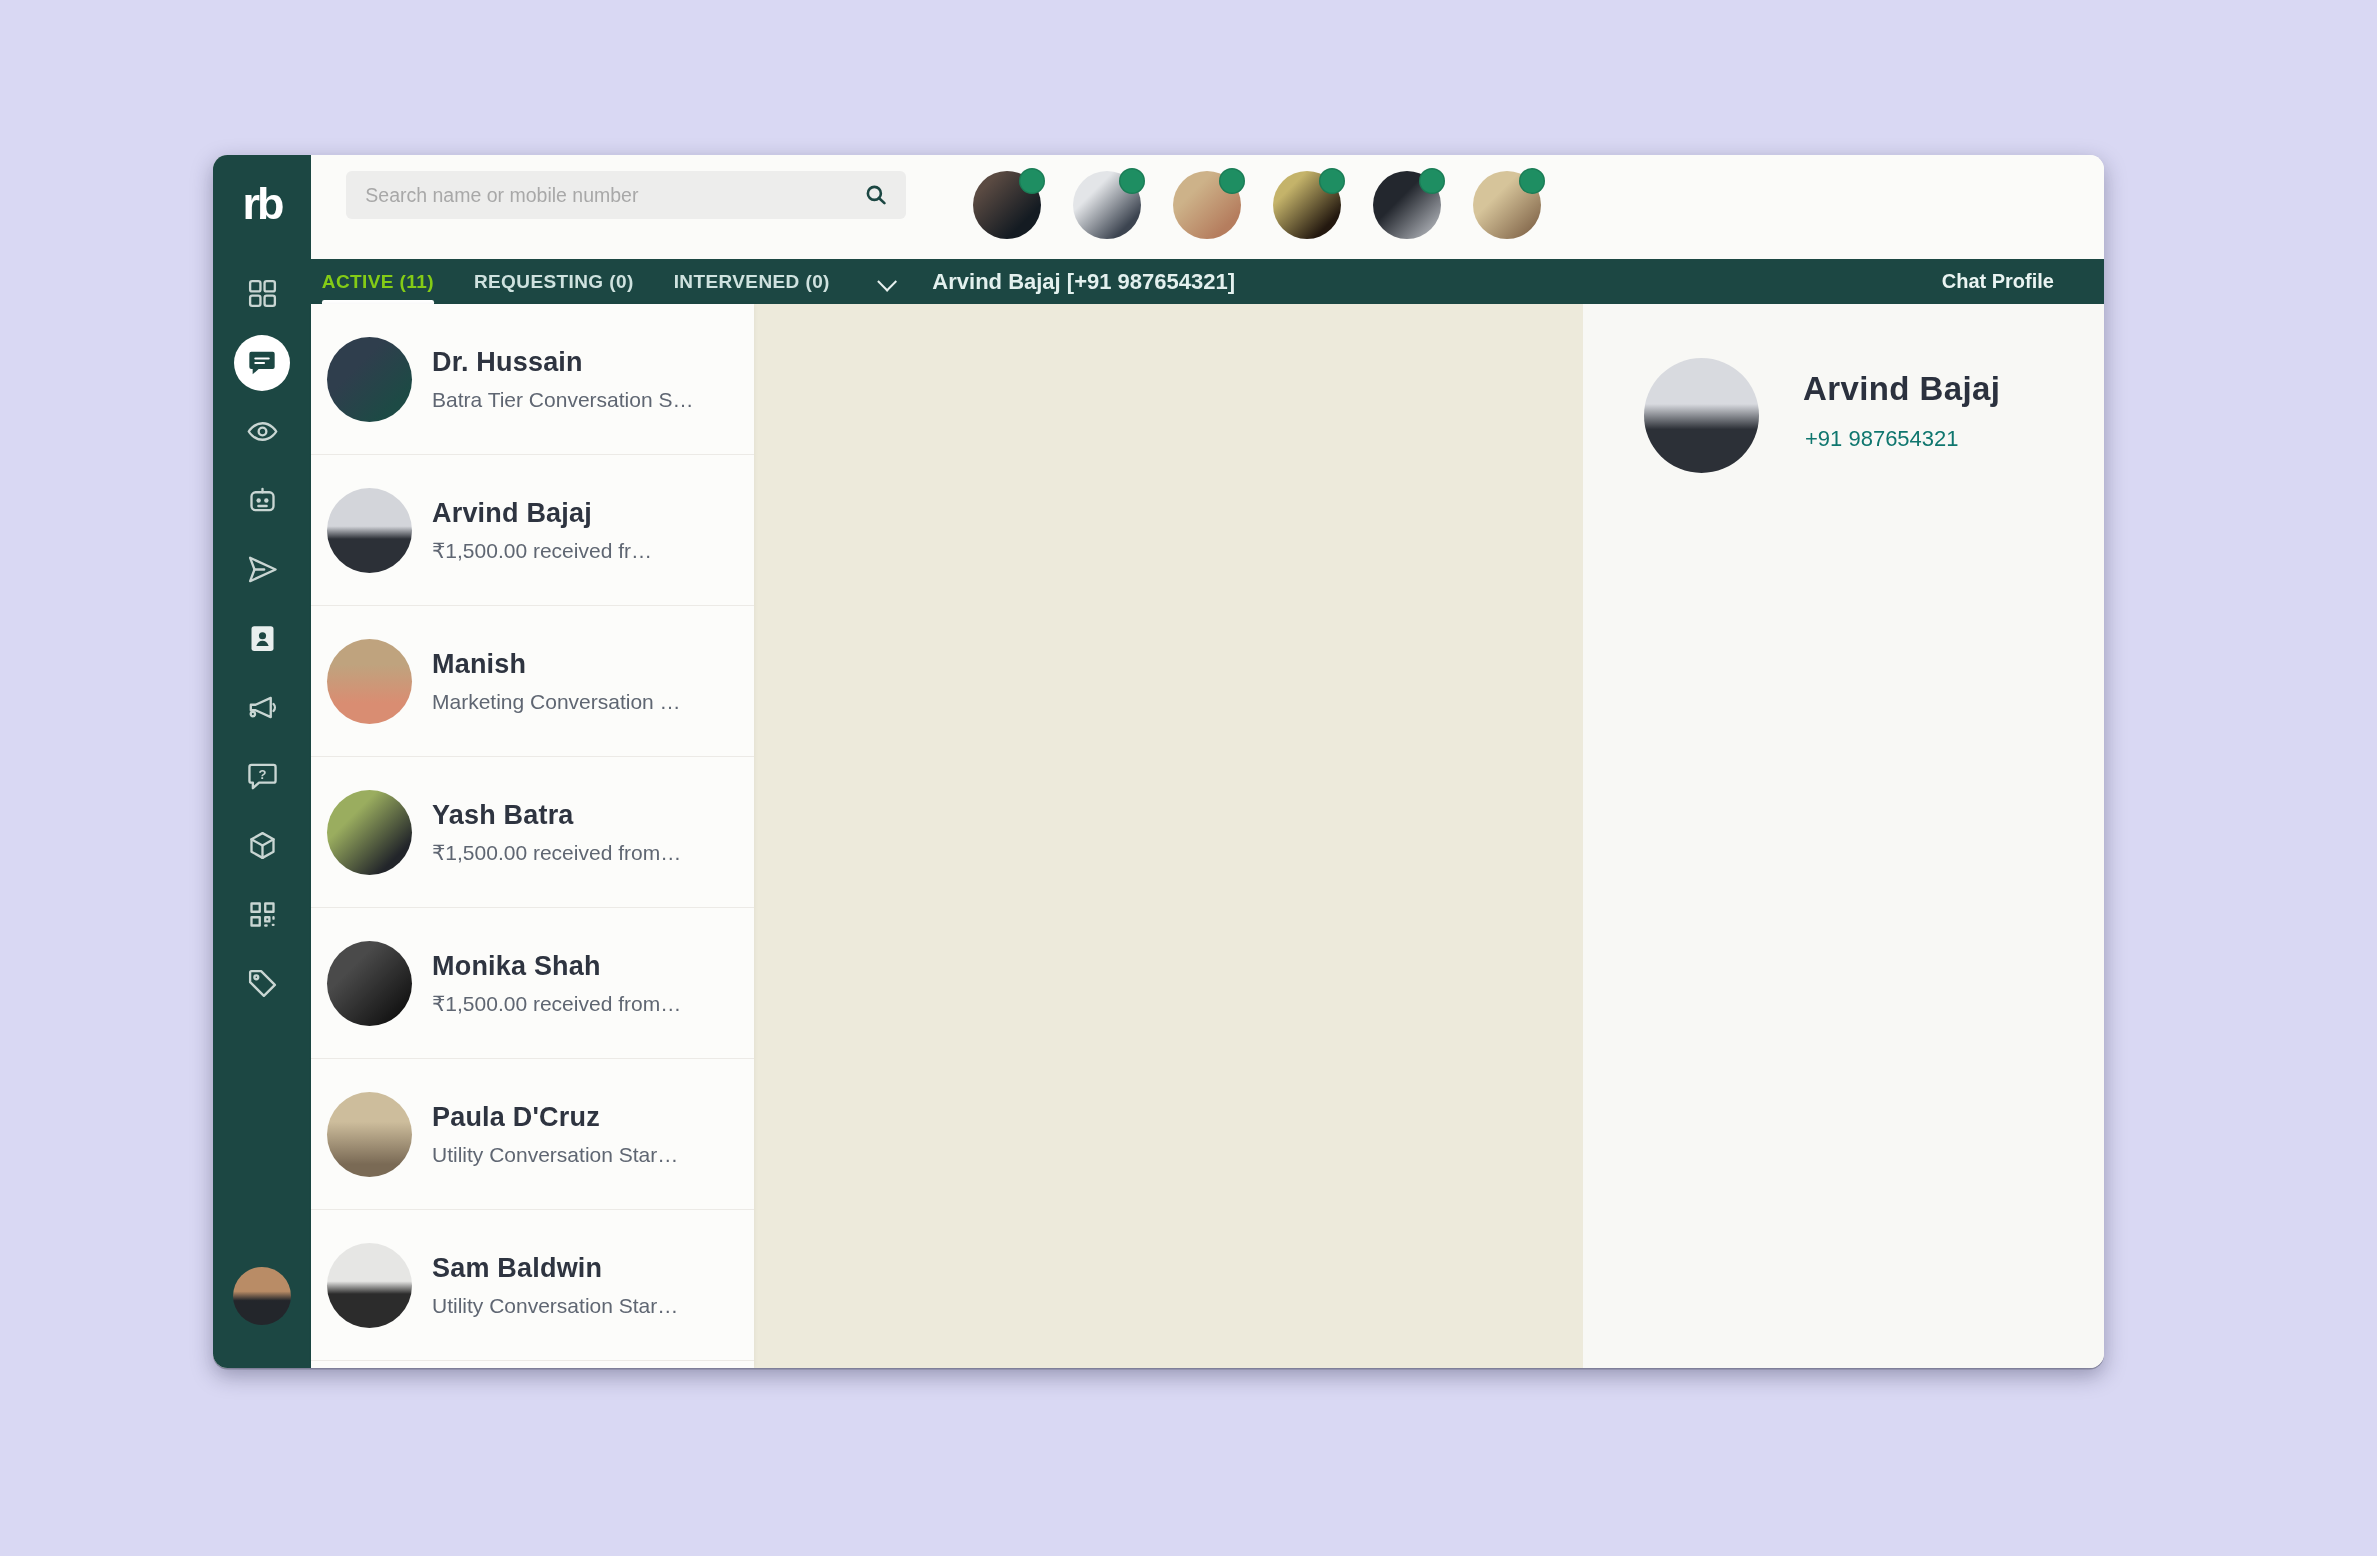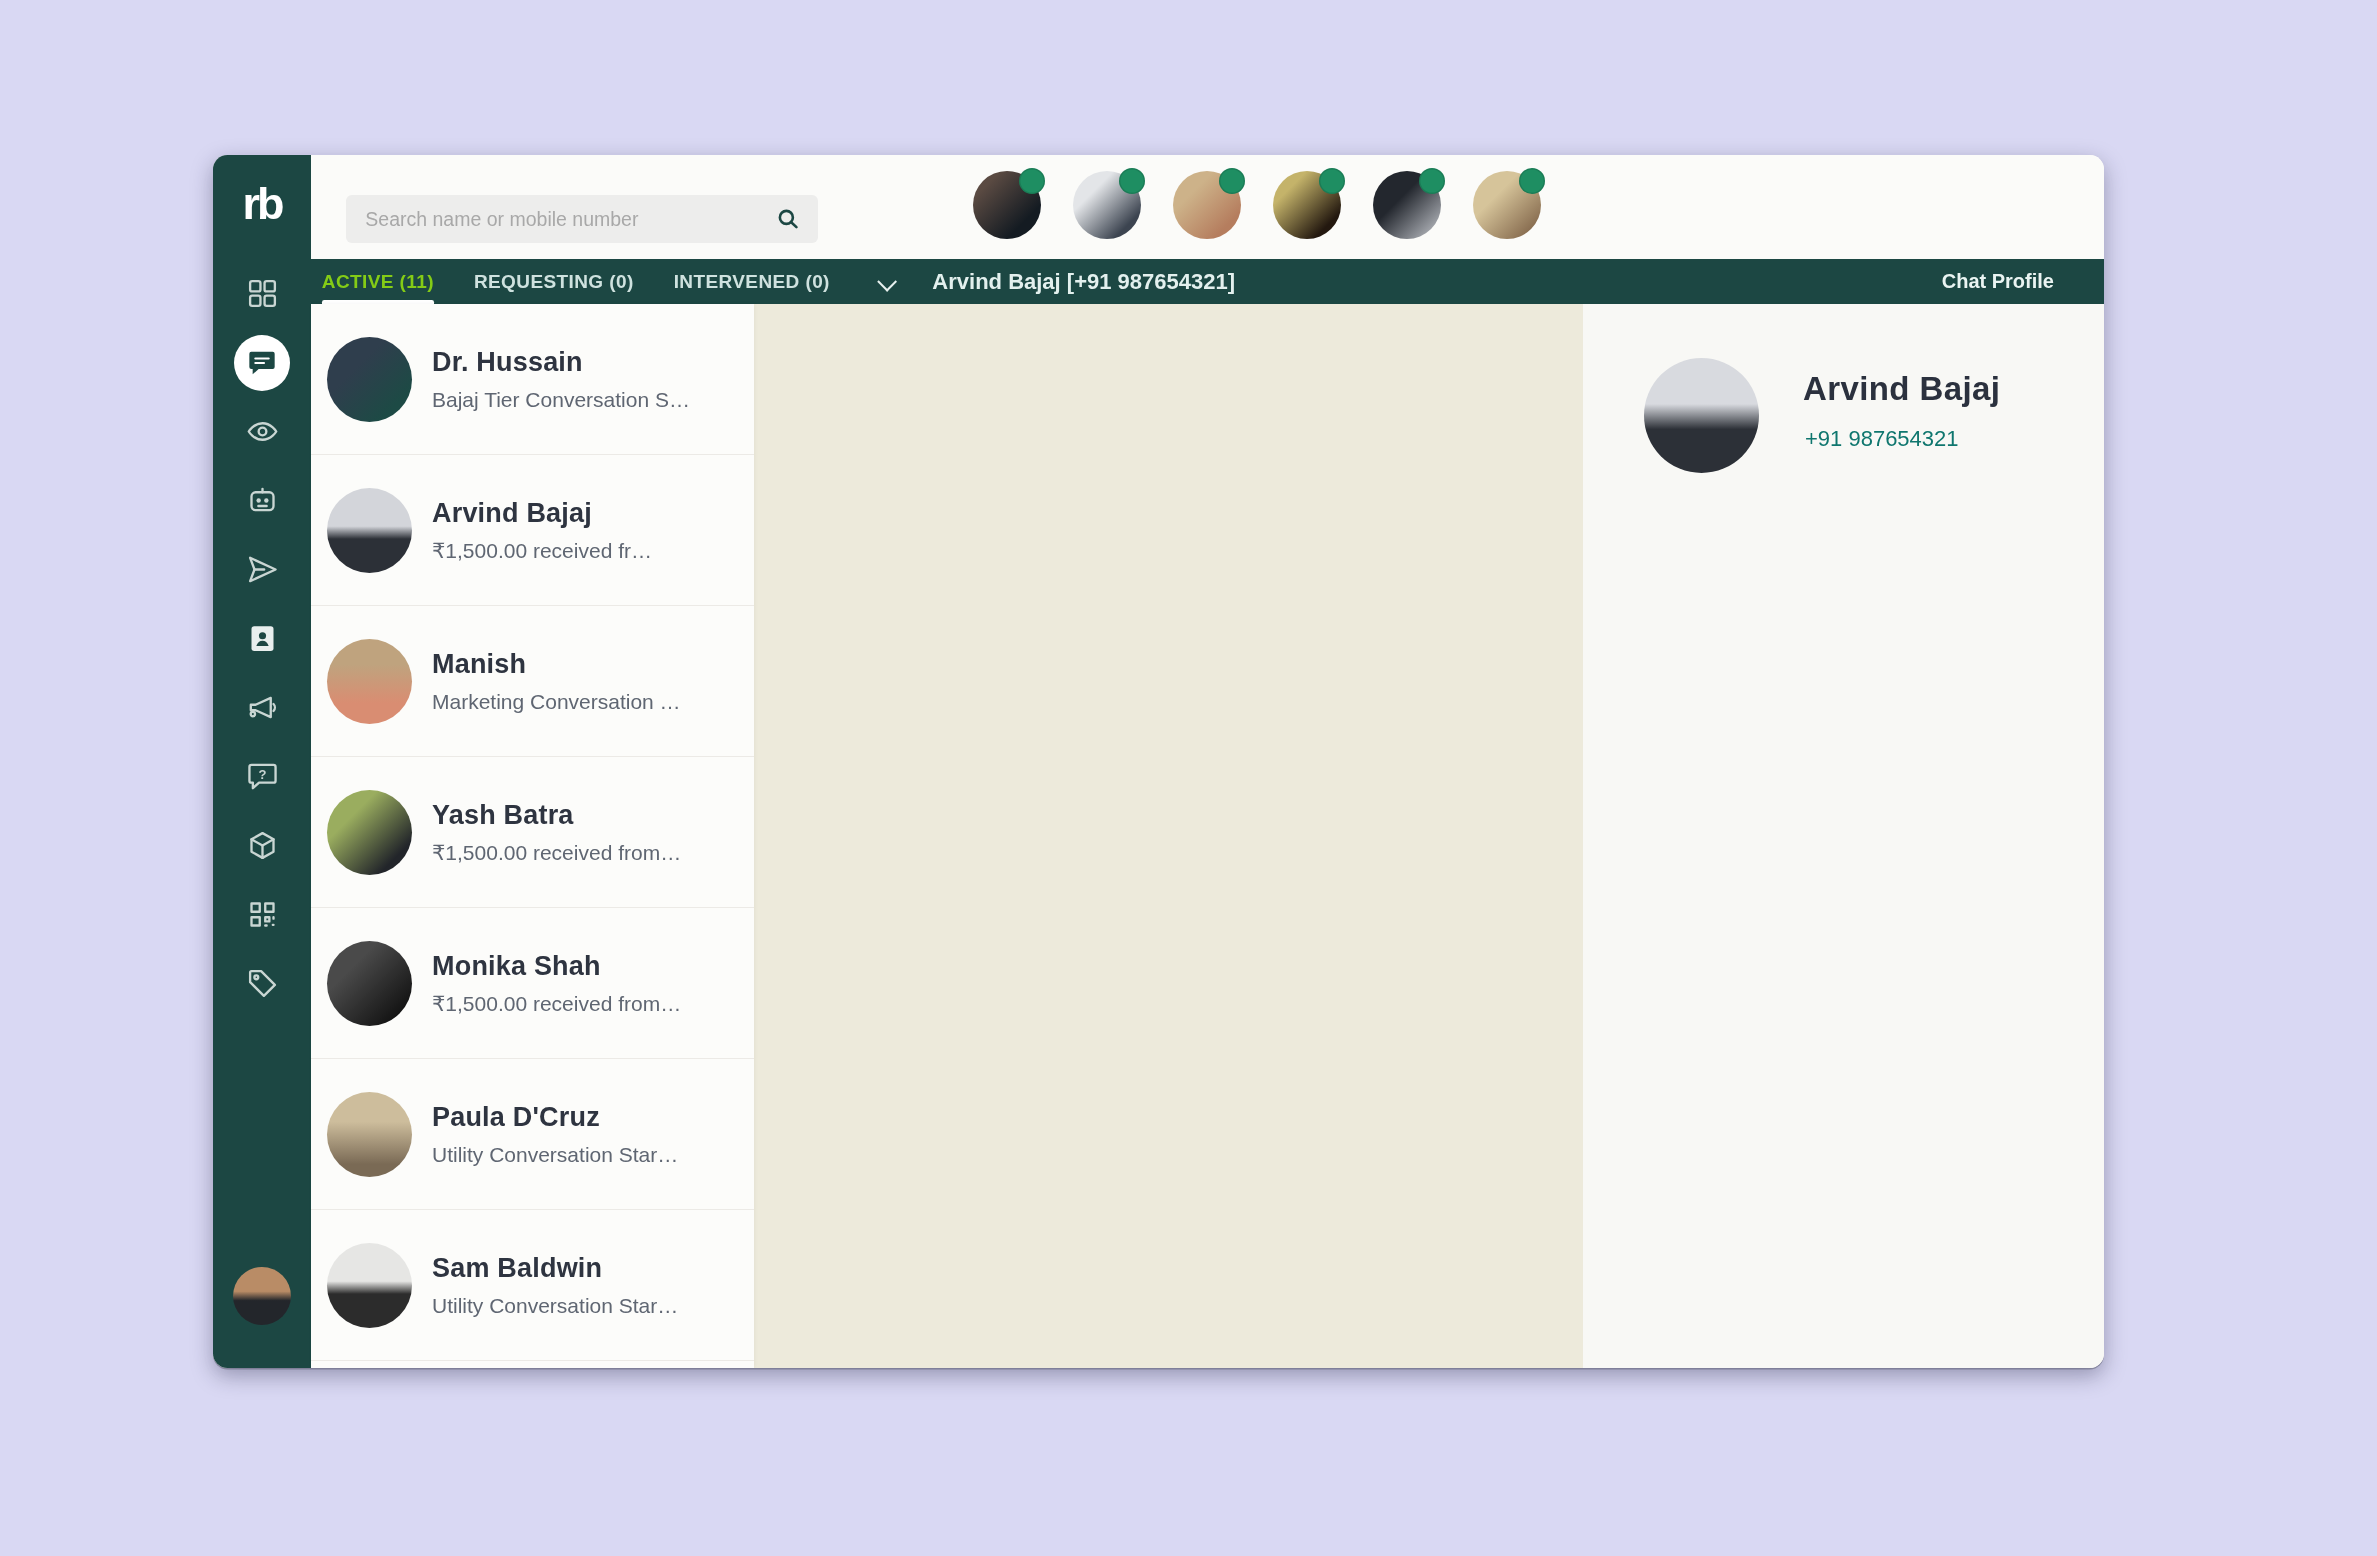--- a/index.html
+++ b/index.html
@@ -29,21 +29,21 @@
   .ic{stroke:#c9d6d3;fill:none;stroke-width:1.7;stroke-linecap:round;stroke-linejoin:round;}
   .active-pill{width:56px;height:56px;border-radius:50%;background:#fff;display:flex;align-items:center;justify-content:center;}
   .sb-avatar{
     position:absolute;bottom:43px;left:20px;width:58px;height:58px;border-radius:50%;
     background:linear-gradient(180deg,#b98c66 42%,#23262b 58%);cursor:pointer;
   }
   
   .main{flex:1;display:flex;flex-direction:column;height:100%;}
   .topbar{height:104px;flex:0 0 104px;background:#fbfbf9;position:relative;}
   .search-box{
-    position:absolute;left:35px;top:40px;width:472px;height:48px;background:#ededec;
+    position:absolute;left:35px;top:16px;width:560px;height:48px;background:#ededec;
     border-radius:5.8px;display:flex;align-items:center;padding:0 17.3px;box-sizing:border-box;
   }
   .search-box input{
     flex:1;border:none;outline:none;background:transparent;font-size:19.5px;color:#444;
     font-family:"Liberation Sans","DejaVu Sans",sans-serif;
   }
   .search-box input::placeholder{color:#a8a8a8;}
   .agents{position:absolute;left:662px;top:16px;display:flex;gap:32px;}
   .agent{width:68px;height:68px;border-radius:50%;position:relative;cursor:pointer;}
   .agent .badge{
@@ -238,21 +238,21 @@
     </div>
 
     <div class="content">
 
       <div class="chat-list">
 
           <div class="chat-row">
             <div class="pic" style="background: linear-gradient(135deg, rgb(47, 62, 77) 35%, rgb(29, 74, 69) 80%);"></div>
             <div class="meta">
               <div class="name">Dr. Hussain</div>
-              <div class="preview">Bajaj Tier Conversation S…</div>
+              <div class="preview">Batra Tier Conversation S…</div>
             </div>
           </div>
 
           <div class="chat-row">
             <div class="pic" style="background: linear-gradient(rgb(211, 213, 218) 45%, rgb(44, 48, 55) 60%);"></div>
             <div class="meta">
               <div class="name">Arvind Bajaj</div>
               <div class="preview">₹1,500.00 received fr…</div>
             </div>
           </div>

